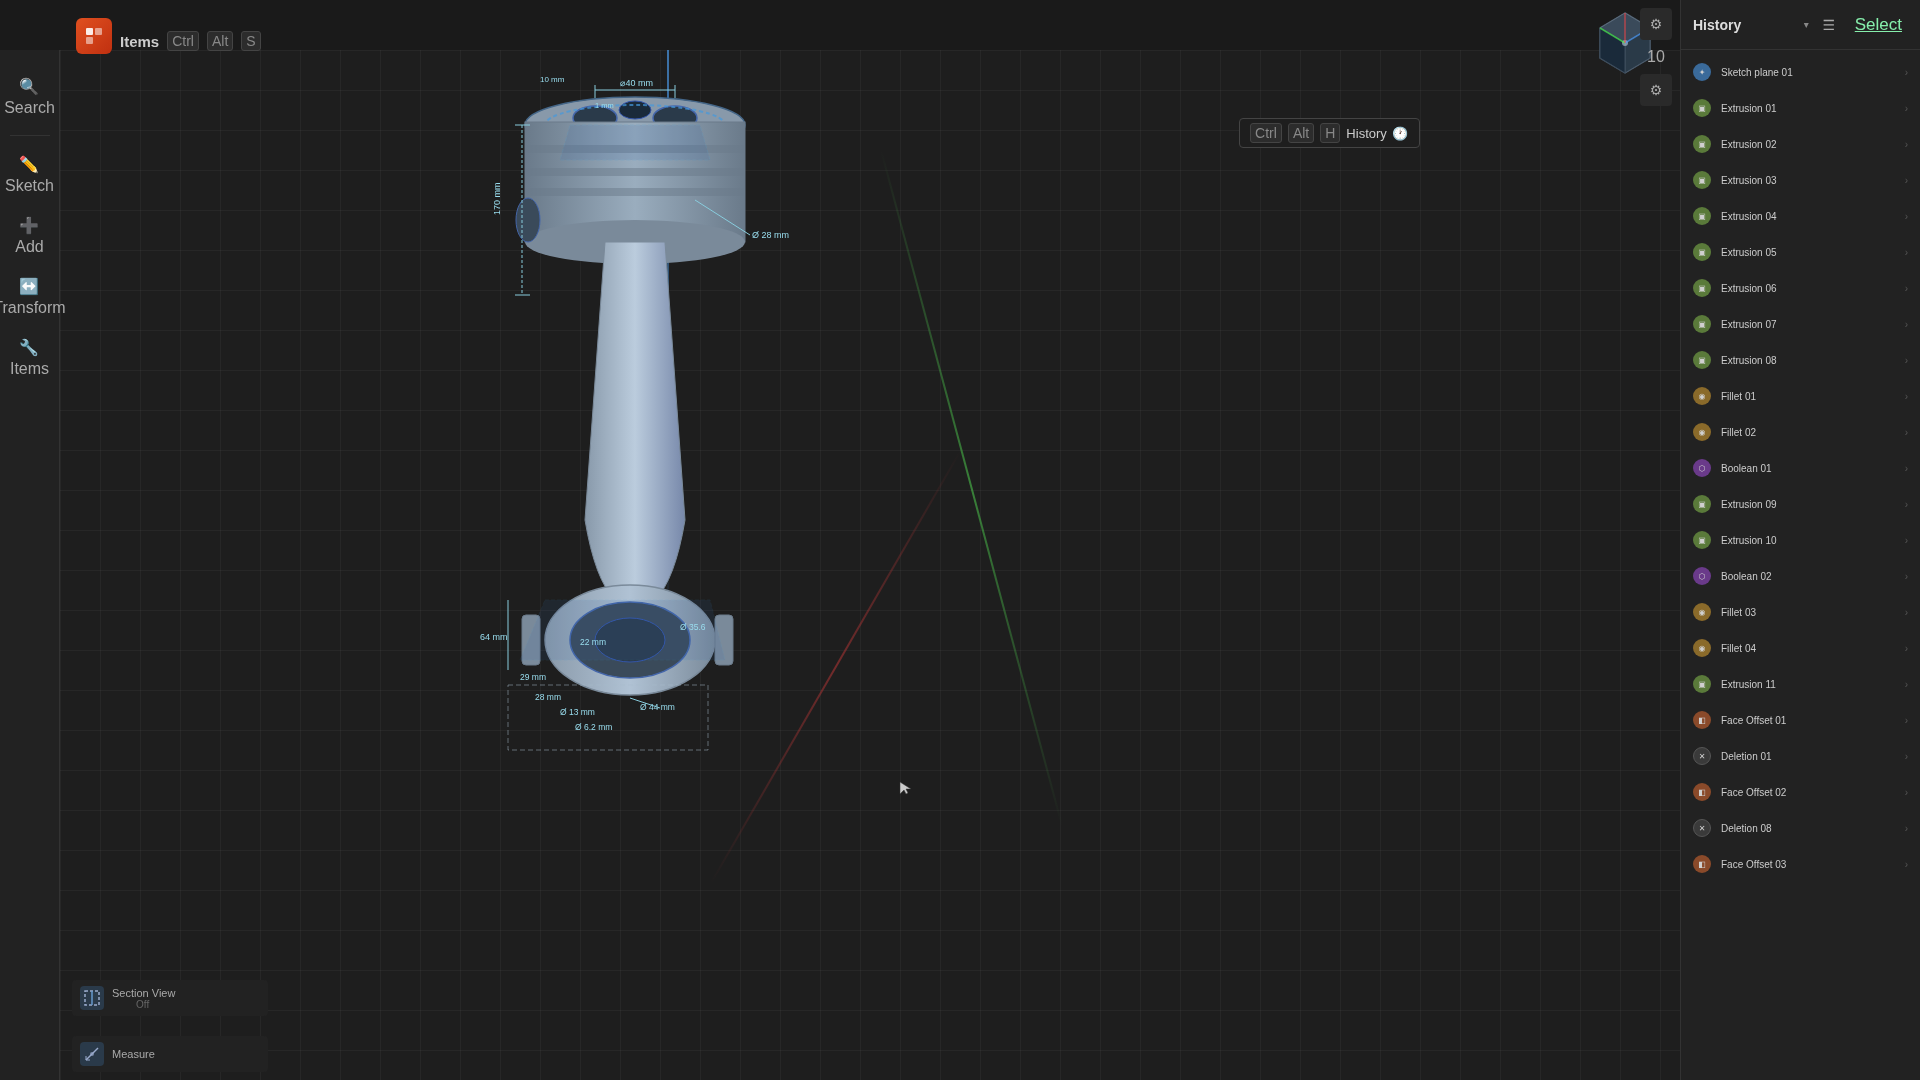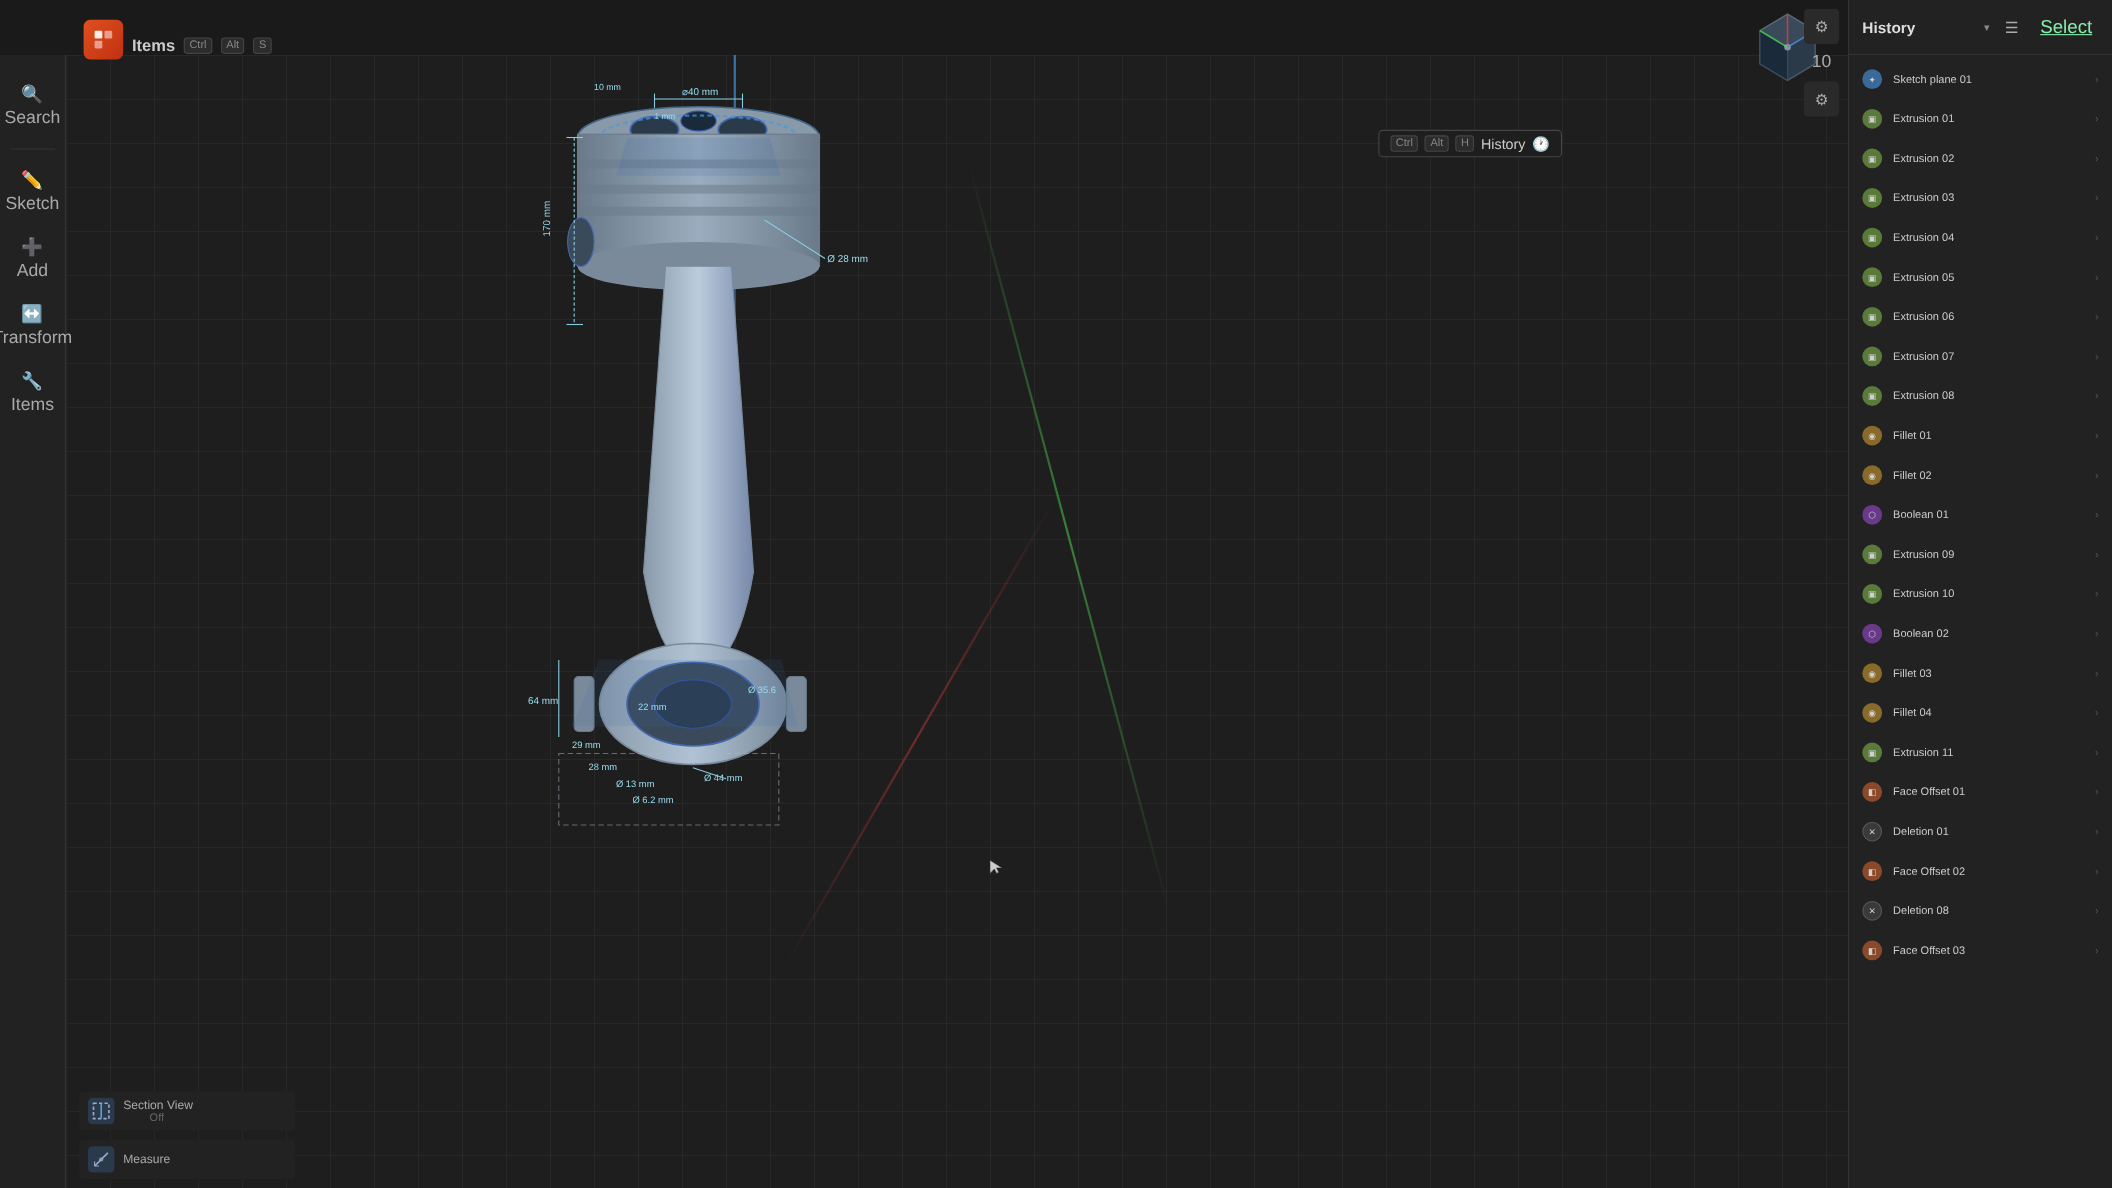--- a/index.html
+++ b/index.html
@@ -24,21 +24,21 @@
       margin-bottom: 10px;
     }
 
     .top-bar-label {
       font-size: 13px;
       color: #cccccc;
       font-weight: 500;
     }
 
     .kbd {
-      font-size: 10px;
+      font-size: 14px;
       color: #888;
       background: #2c2c2c;
       padding: 1px 4px;
       border-radius: 3px;
       border: 1px solid #444;
     }
 
     
     #viewport {
       position: absolute;
@@ -277,21 +277,21 @@
     #bottom-left {
       position: absolute;
       left: 60px;
       bottom: 0;
       width: 220px;
       height: 100px;
       display: flex;
       flex-direction: column;
       justify-content: flex-end;
       padding: 8px 12px;
-      gap: 8px;
+      gap: 20px;
       z-index: 10;
     }
 
     .status-item {
       display: flex;
       align-items: center;
       gap: 8px;
       padding: 6px 8px;
       background: #222;
       border-radius: 4px;

